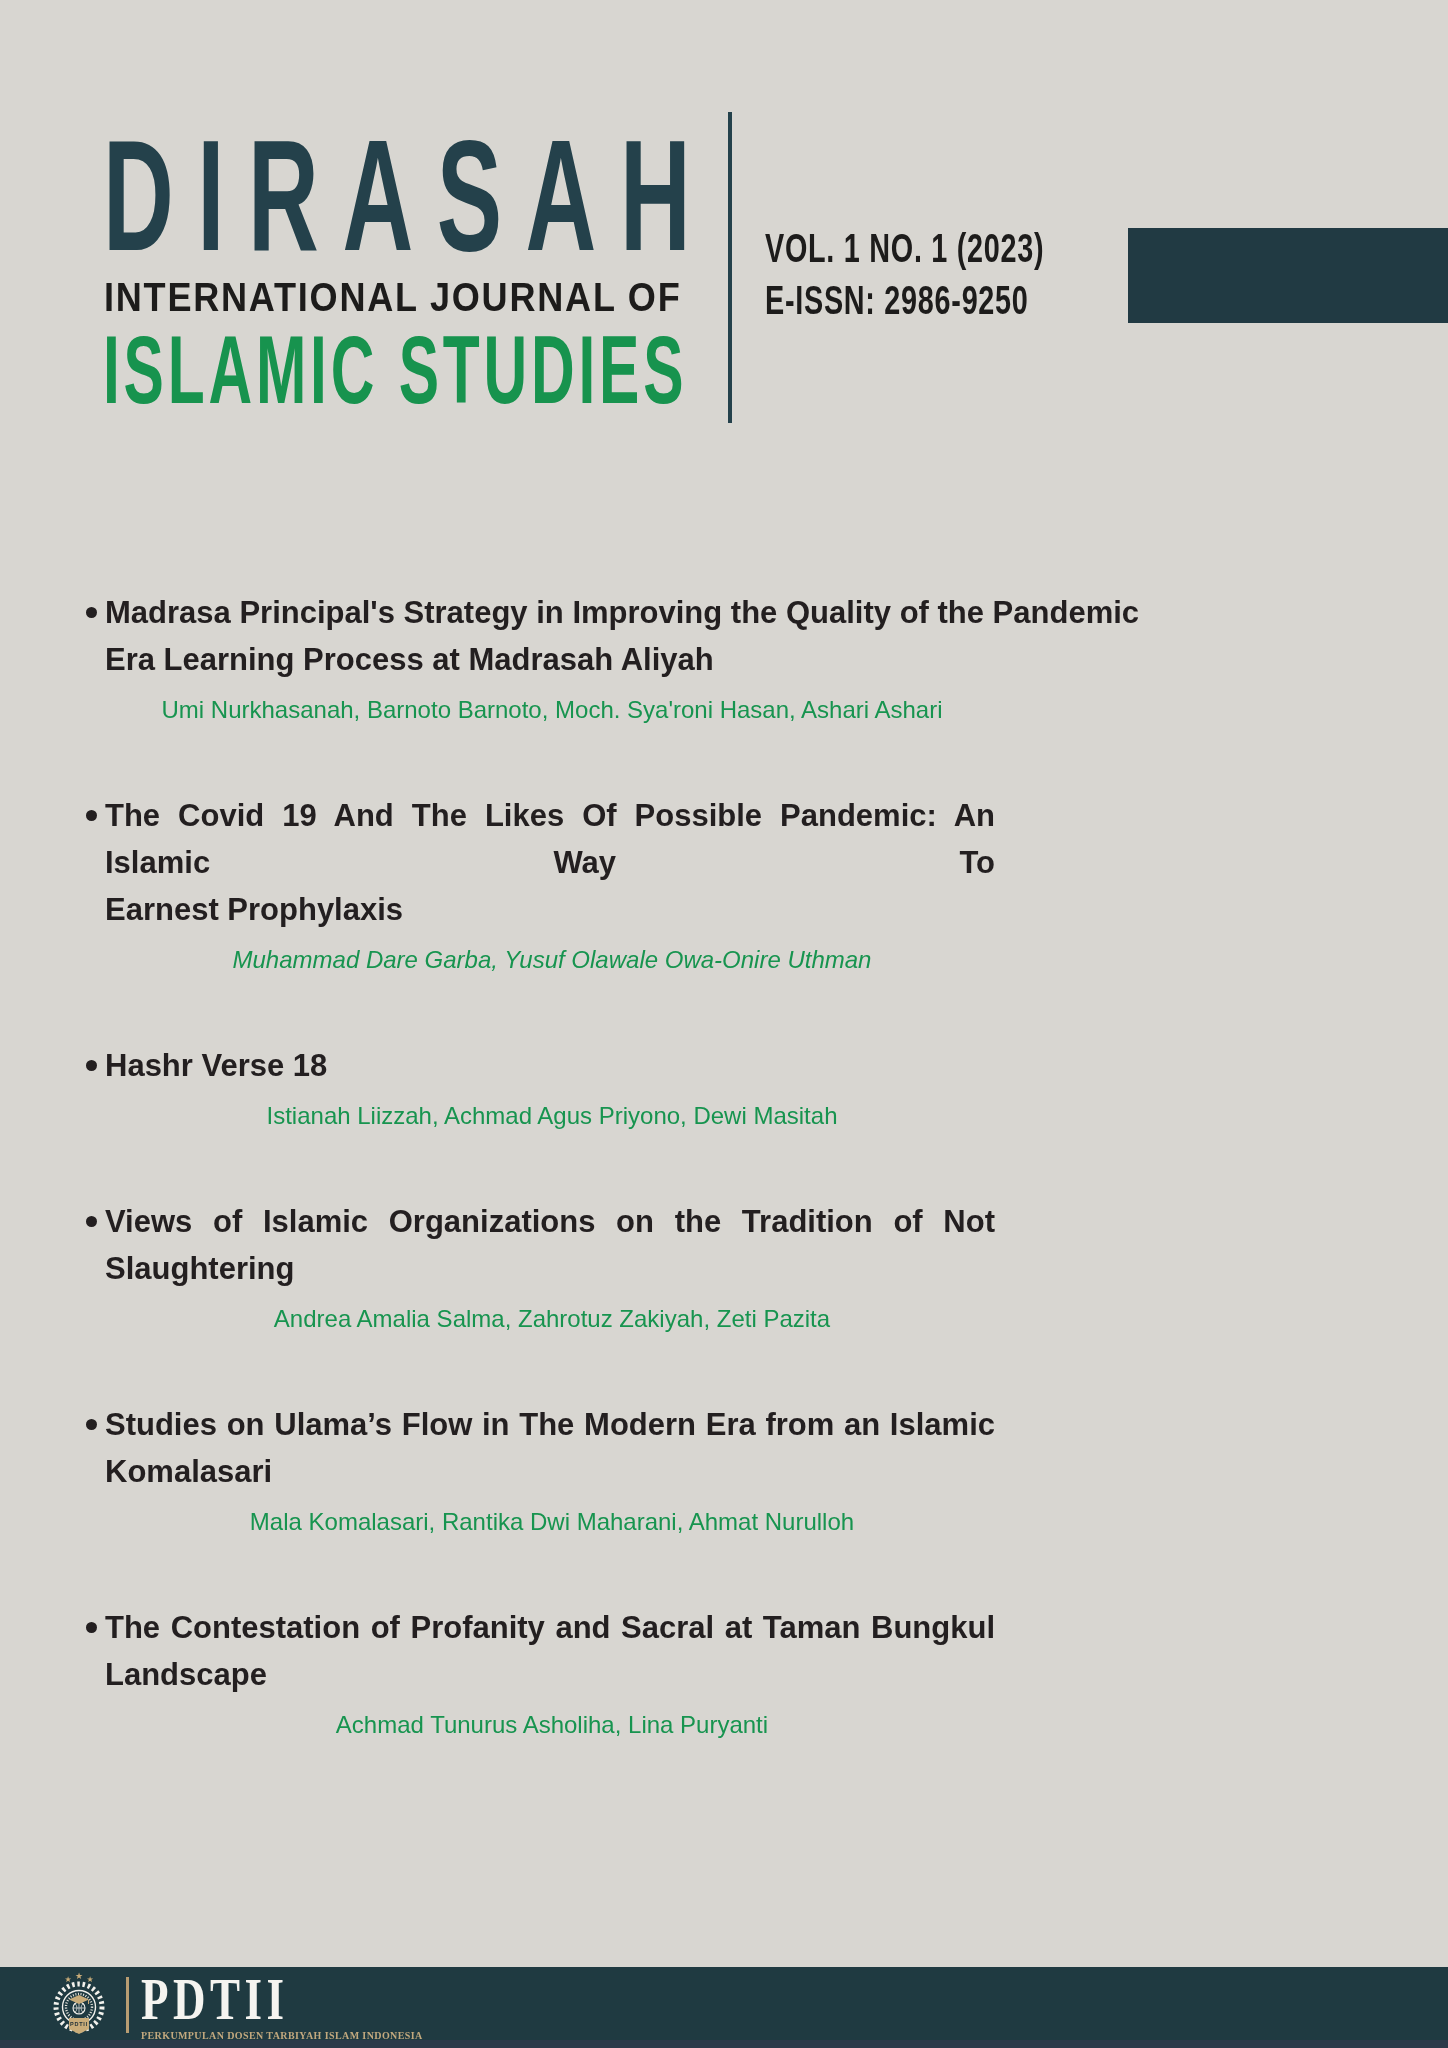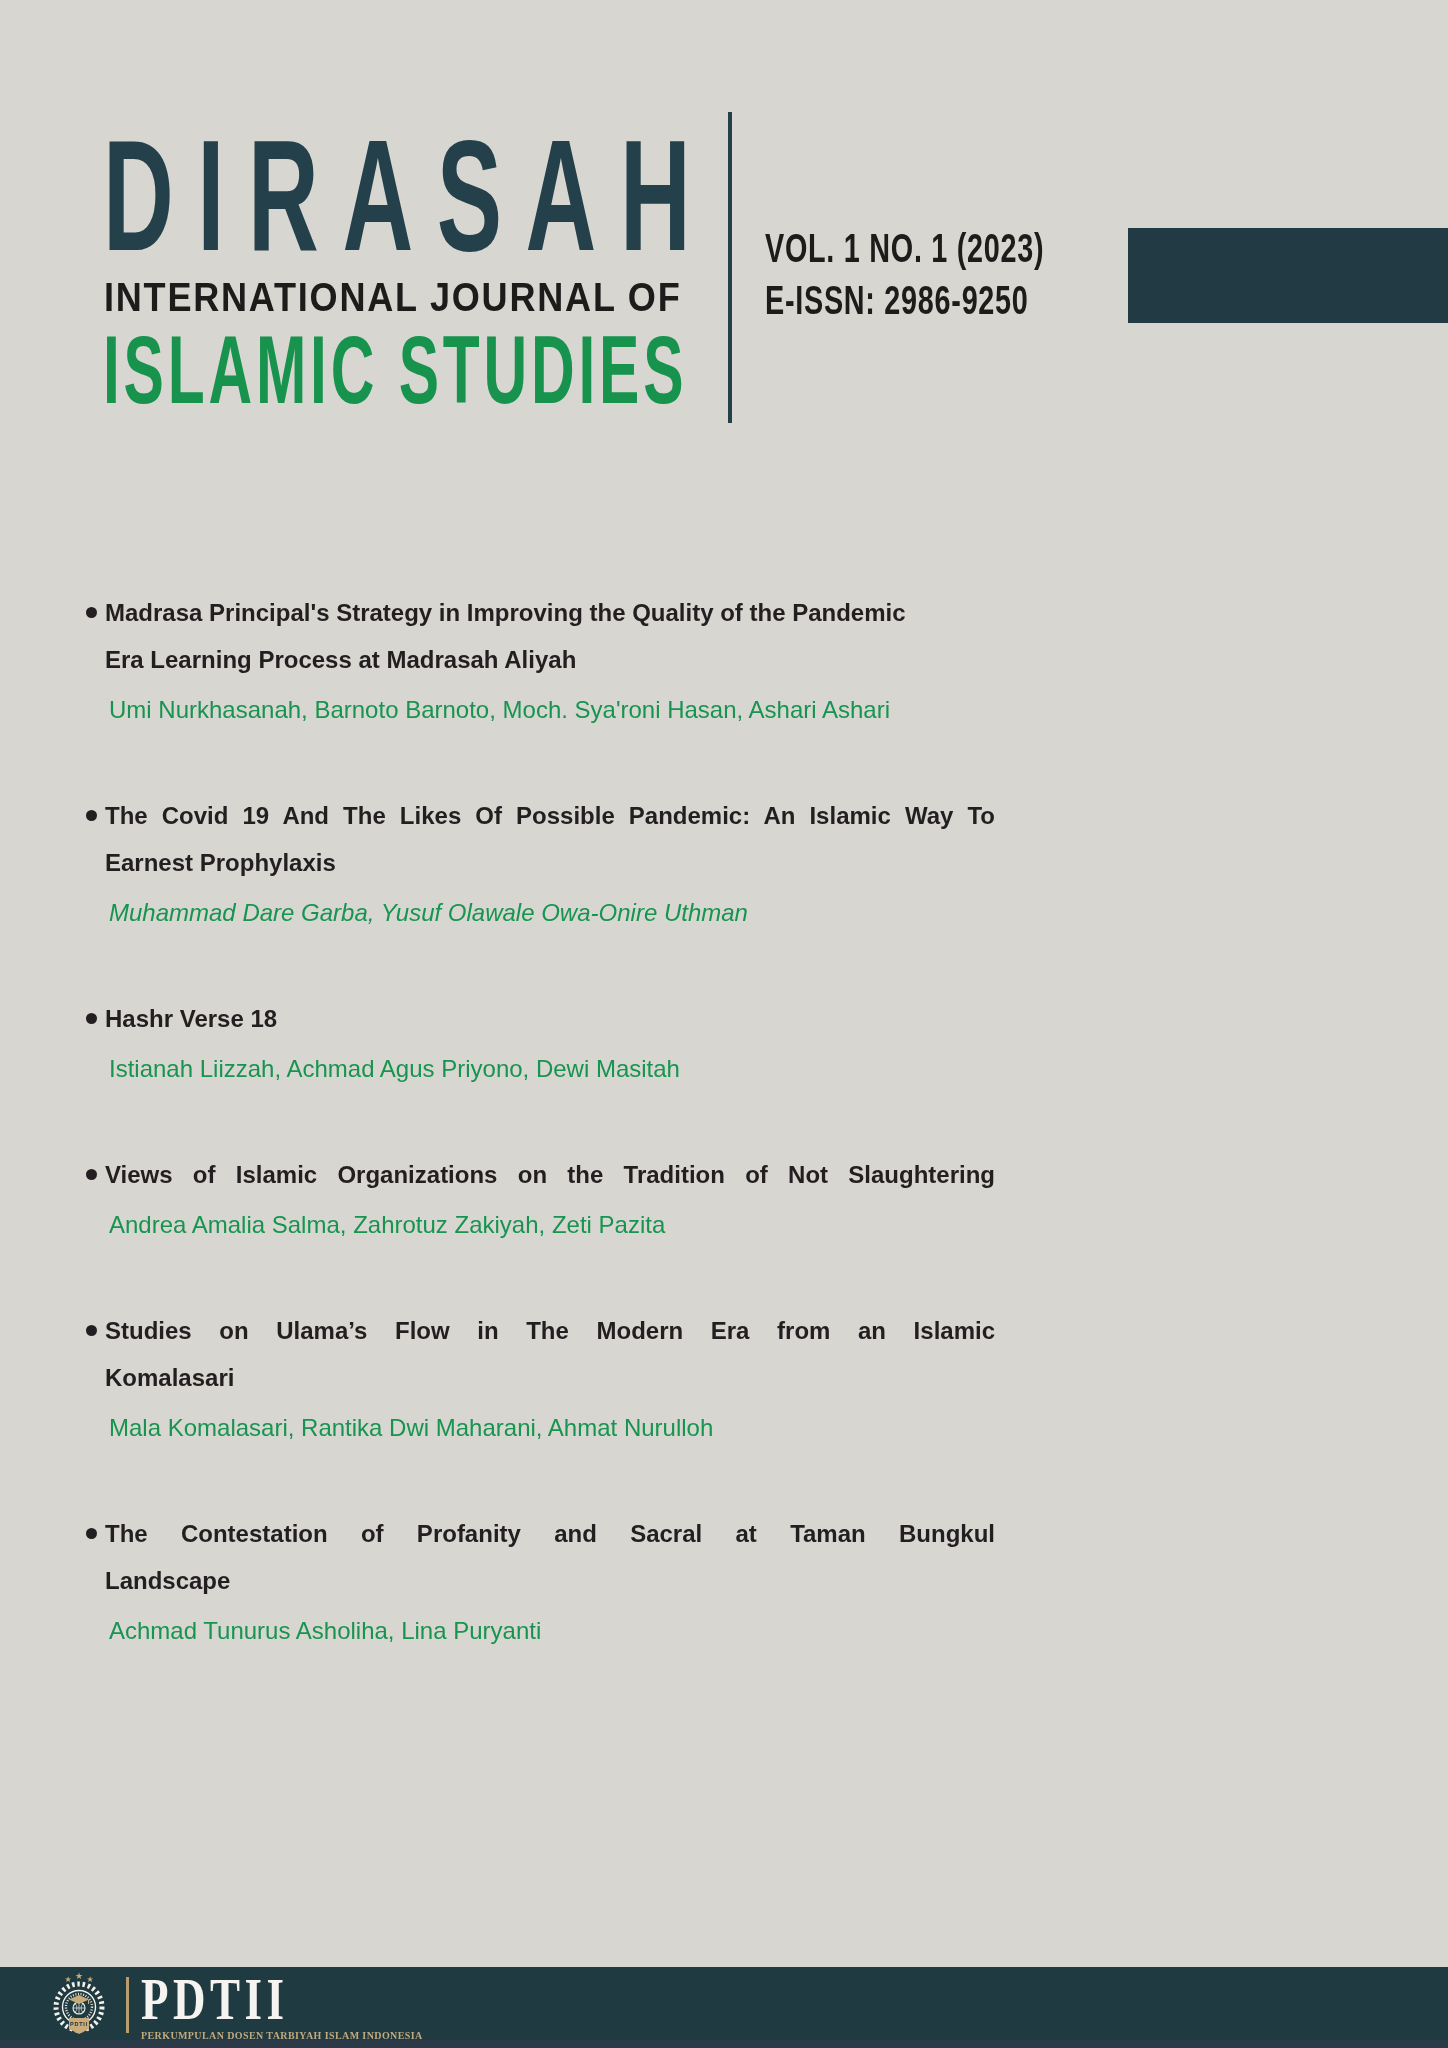--- a/index.html
+++ b/index.html
@@ -52,29 +52,30 @@
   
   .article-list {
     position:absolute; left:105px; top:589px; width:890px;
   }
   .article { position:relative; margin-bottom:59px; }
   .bullet {
     position:absolute; left:-19px; top:18px;
     width:11px; height:11px; border-radius:50%;
     background:#231f20;
   }
-  .title { color:#231f20; font-weight:bold; font-size:24px; }
+  .title { color:#231f20; font-weight:bold; font-size:31px; }
   .t-line { display:block; line-height:47px; white-space:nowrap; }
   .t-line.stretch {
     white-space:normal; text-align:justify; text-align-last:justify;
   }
   .authors {
     margin-top:3px; padding-left:4px;
     font-size:24px; line-height:47px; color:#17944f;
     white-space:nowrap;
+    text-align:center;
   }
   .authors.italic { font-style:italic; }
 
   
   .footer-bar {
     position:absolute; left:0; top:1967px;
     width:1448px; height:73px; background:#1f3a41;
   }
   .footer-strip {
     position:absolute; left:0; top:2040px;

